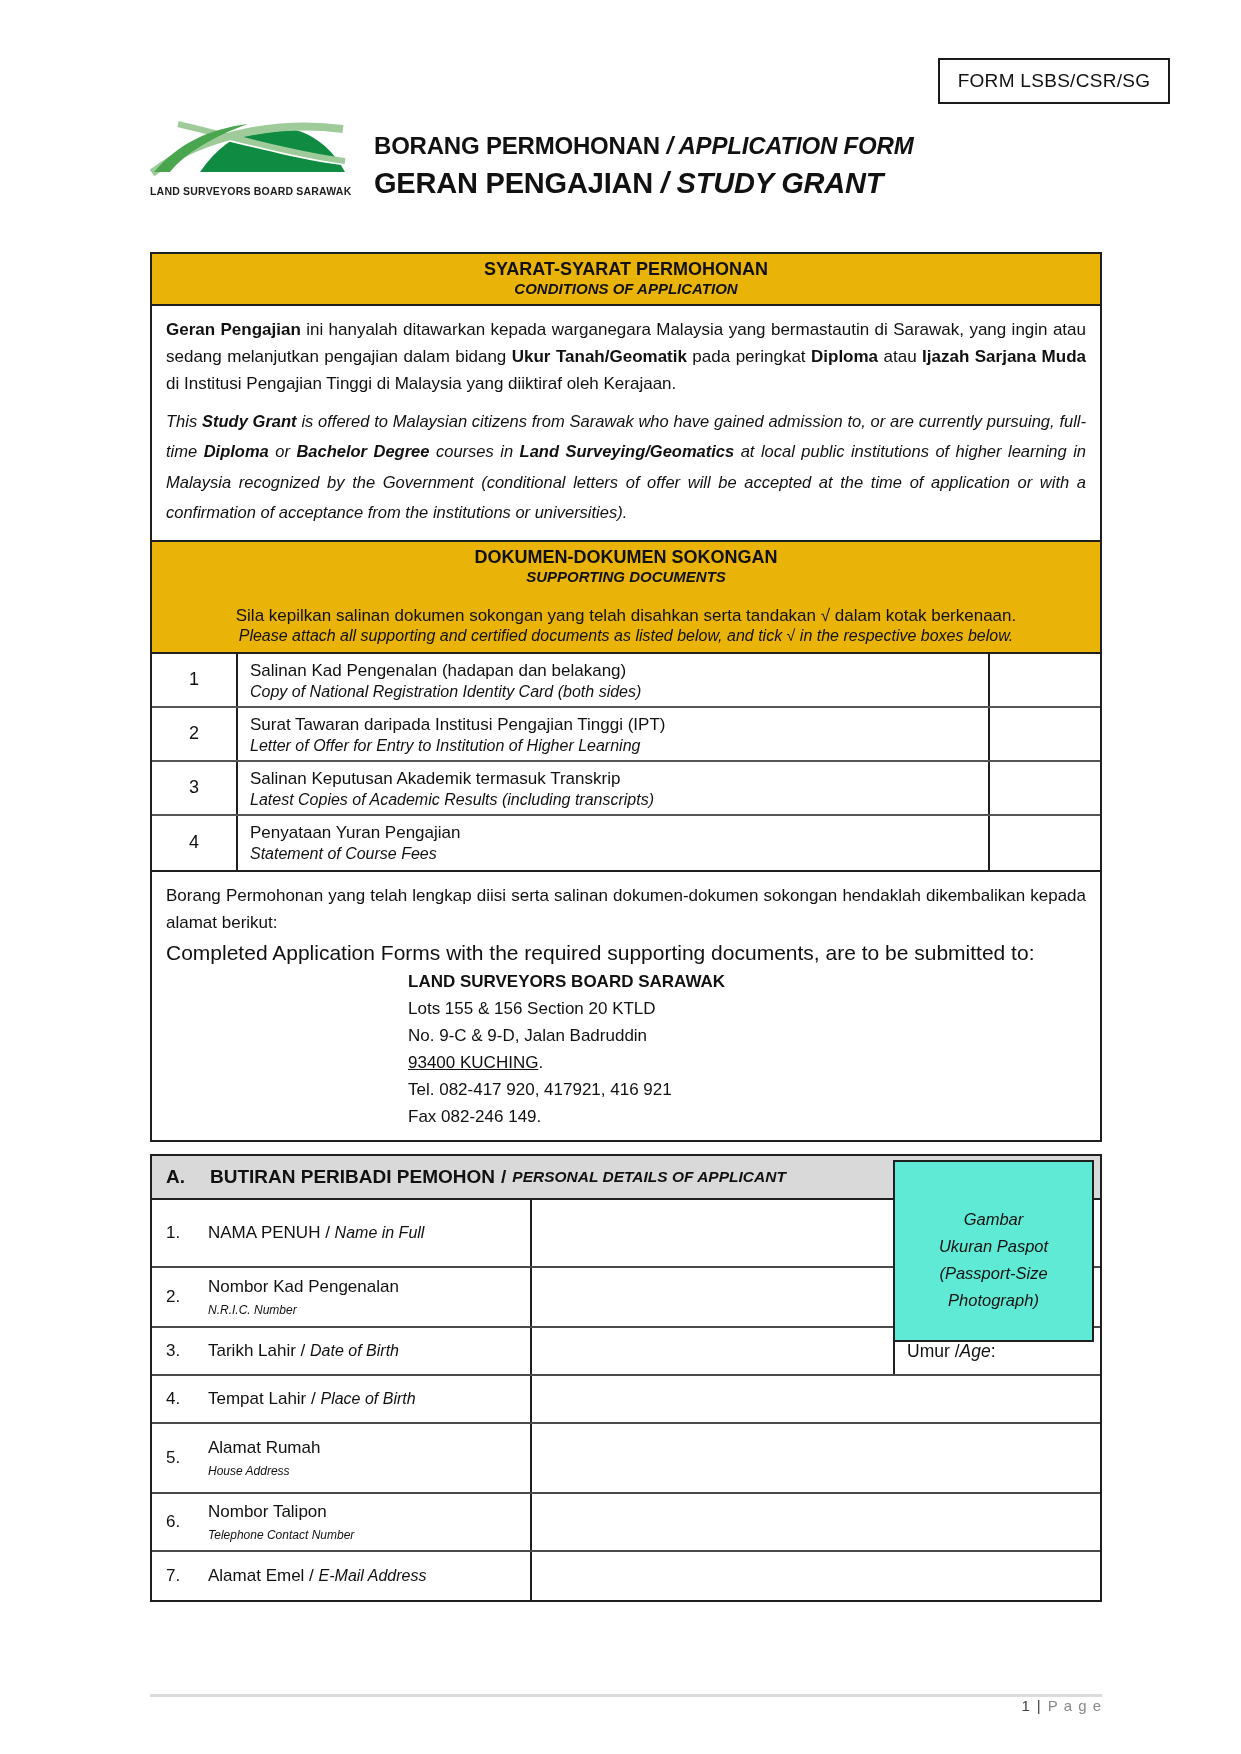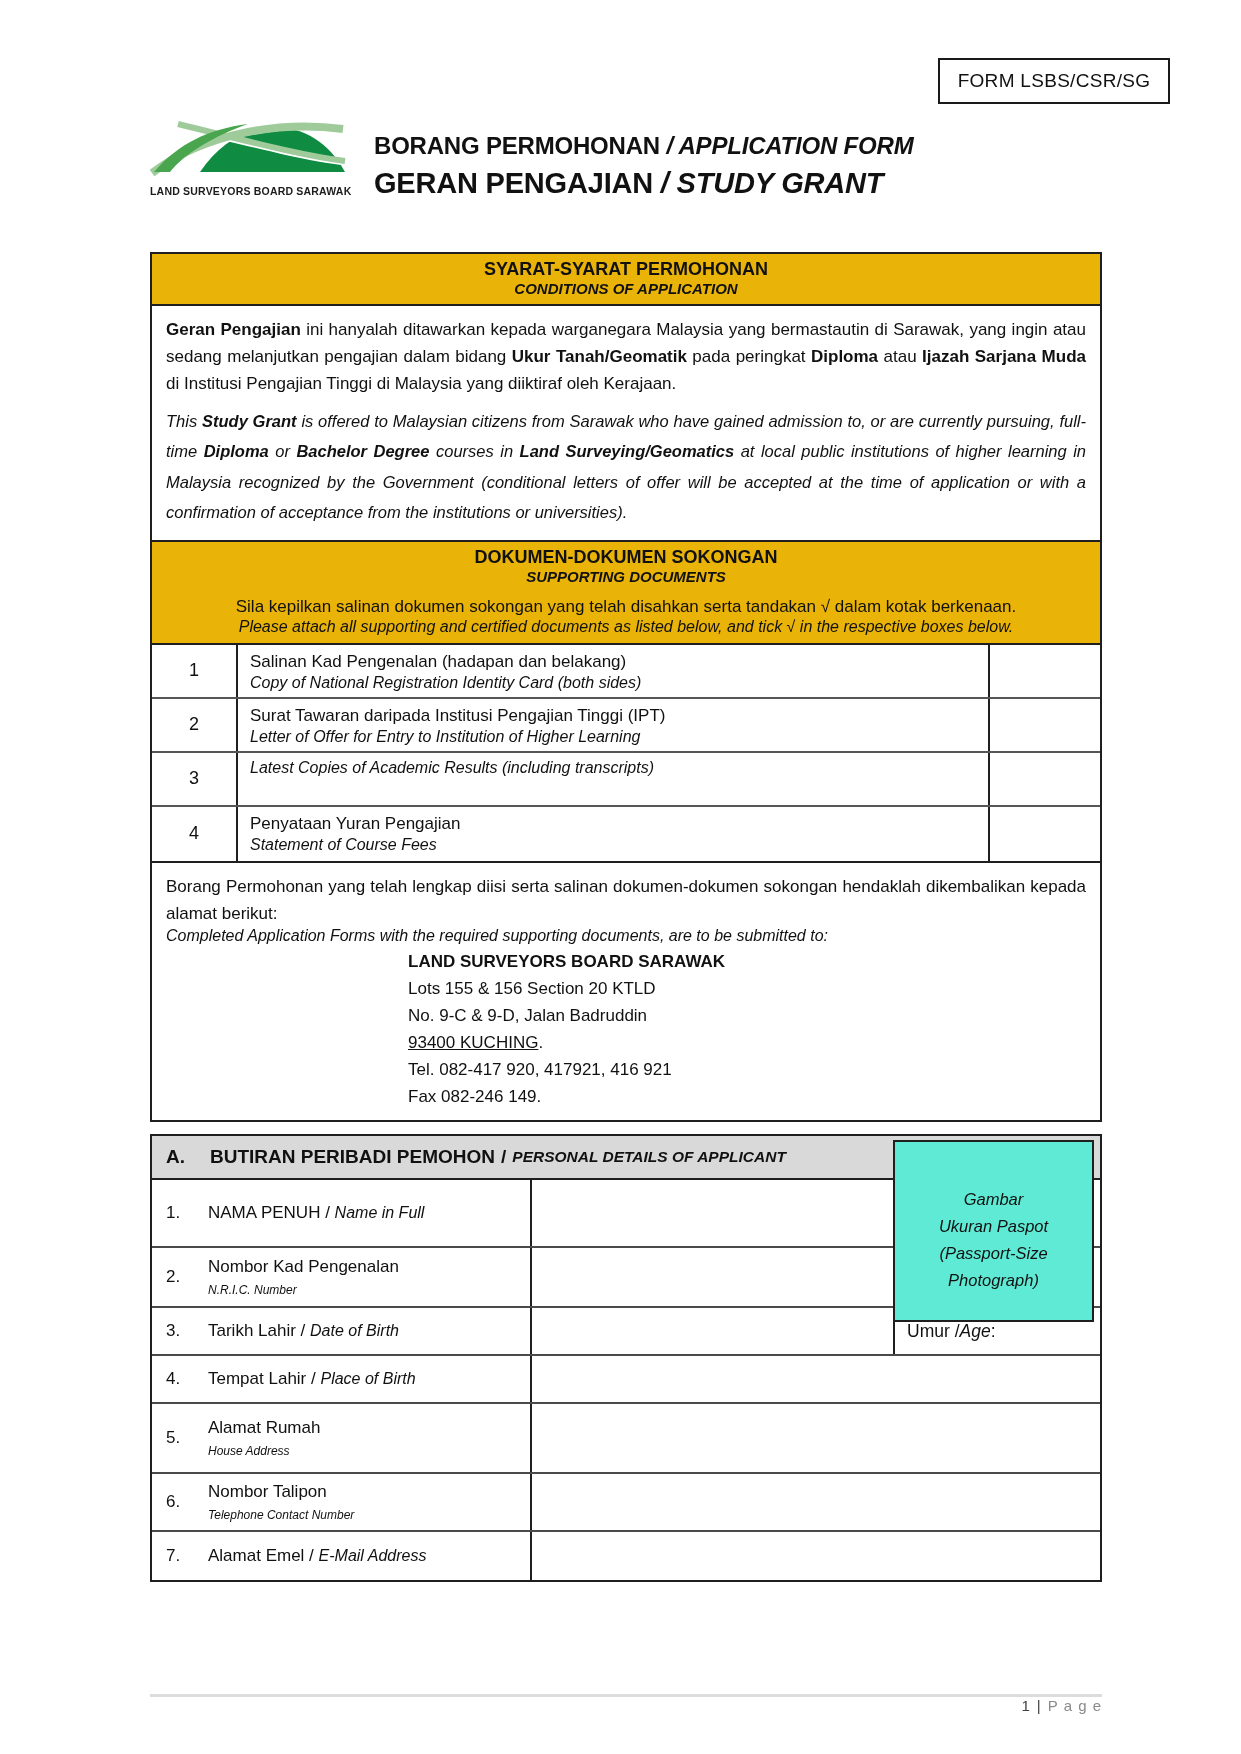--- a/index.html
+++ b/index.html
@@ -22,40 +22,40 @@
   .title-l1{font-size:24px;font-weight:bold;letter-spacing:-.2px;}
   .title-l2{font-size:29px;font-weight:bold;letter-spacing:-.2px;margin-top:7px;}
   .t-en{font-style:italic;}
 
   
   .main{position:absolute;left:150px;top:252px;width:952px;box-sizing:border-box;}
   .peach{background:#eab308;border:2px solid #1f1f1f;box-sizing:border-box;
          text-align:center;padding:5px 10px 7px;}
   .hdr-my{font-size:18px;font-weight:bold;}
   .hdr-en{font-size:15px;font-weight:bold;font-style:italic;}
-  .note-my{font-size:17px;margin-top:12px;}
+  .note-my{font-size:17px;margin-top:21px;}
   .note-en{font-size:16px;font-style:italic;margin-top:1px;}
 
   .cond-body{border:2px solid #1f1f1f;border-top:none;box-sizing:border-box;padding:10px 14px 12px;}
   .para-my{font-size:17px;line-height:1.6;text-align:justify;}
   .para-en{font-size:16.5px;line-height:1.85;text-align:justify;font-style:italic;margin-top:8px;}
 
   .docs-rows{border:2px solid #1f1f1f;border-top:none;box-sizing:border-box;}
   .d-row{display:flex;height:54px;border-bottom:2px solid #565656;box-sizing:border-box;}
   .d-row:last-child{border-bottom:none;}
   .d-no{width:86px;flex:none;border-right:2px solid #1f1f1f;box-sizing:border-box;
         display:flex;align-items:center;justify-content:center;font-size:18px;}
   .d-text{flex:1;padding:5px 12px 0;border-right:2px solid #1f1f1f;box-sizing:border-box;}
   .d-my{font-size:17px;line-height:23px;}
   .d-en{font-size:16px;line-height:20px;font-style:italic;}
   .d-tick{width:110px;flex:none;background:#fff;}
 
   .apps-body{border:2px solid #1f1f1f;border-top:none;box-sizing:border-box;padding:10px 14px 10px;}
   .apps-my{font-size:17px;line-height:1.6;text-align:justify;}
-  .apps-en{font-size:16px;font-style:italic;}
+  .apps-en{font-size:21px;margin-top:5px;}
   .address{margin-left:242px;margin-top:3px;font-size:17px;line-height:27px;}
   .addr-name{font-weight:bold;}
 
   
   .sec-a{position:relative;margin-top:12px;}
   .a-header{background:#D9D9D9;border:2px solid #1f1f1f;height:46px;box-sizing:border-box;
             display:flex;align-items:center;padding-left:14px;}
   .a-no-hdr{font-weight:bold;font-size:19px;width:44px;flex:none;}
   .a-hdr-my{font-weight:bold;font-size:19px;}
   .a-hdr-sep{font-weight:bold;font-size:19px;padding:0 6px;}
@@ -141,20 +141,21 @@
         <div class="d-no">2</div>
         <div class="d-text">
           <div class="d-my">Surat Tawaran daripada Institusi Pengajian Tinggi (IPT)</div>
           <div class="d-en">Letter of Offer for Entry to Institution of Higher Learning</div>
         </div>
         <div class="d-tick"></div>
       </div>
       <div class="d-row">
         <div class="d-no">3</div>
         <div class="d-text">
+          <div class="d-my">Salinan Keputusan Akademik termasuk Transkrip</div>
           <div class="d-en">Latest Copies of Academic Results (including transcripts)</div>
         </div>
         <div class="d-tick"></div>
       </div>
       <div class="d-row">
         <div class="d-no">4</div>
         <div class="d-text">
           <div class="d-my">Penyataan Yuran Pengajian</div>
           <div class="d-en">Statement of Course Fees</div>
         </div>

